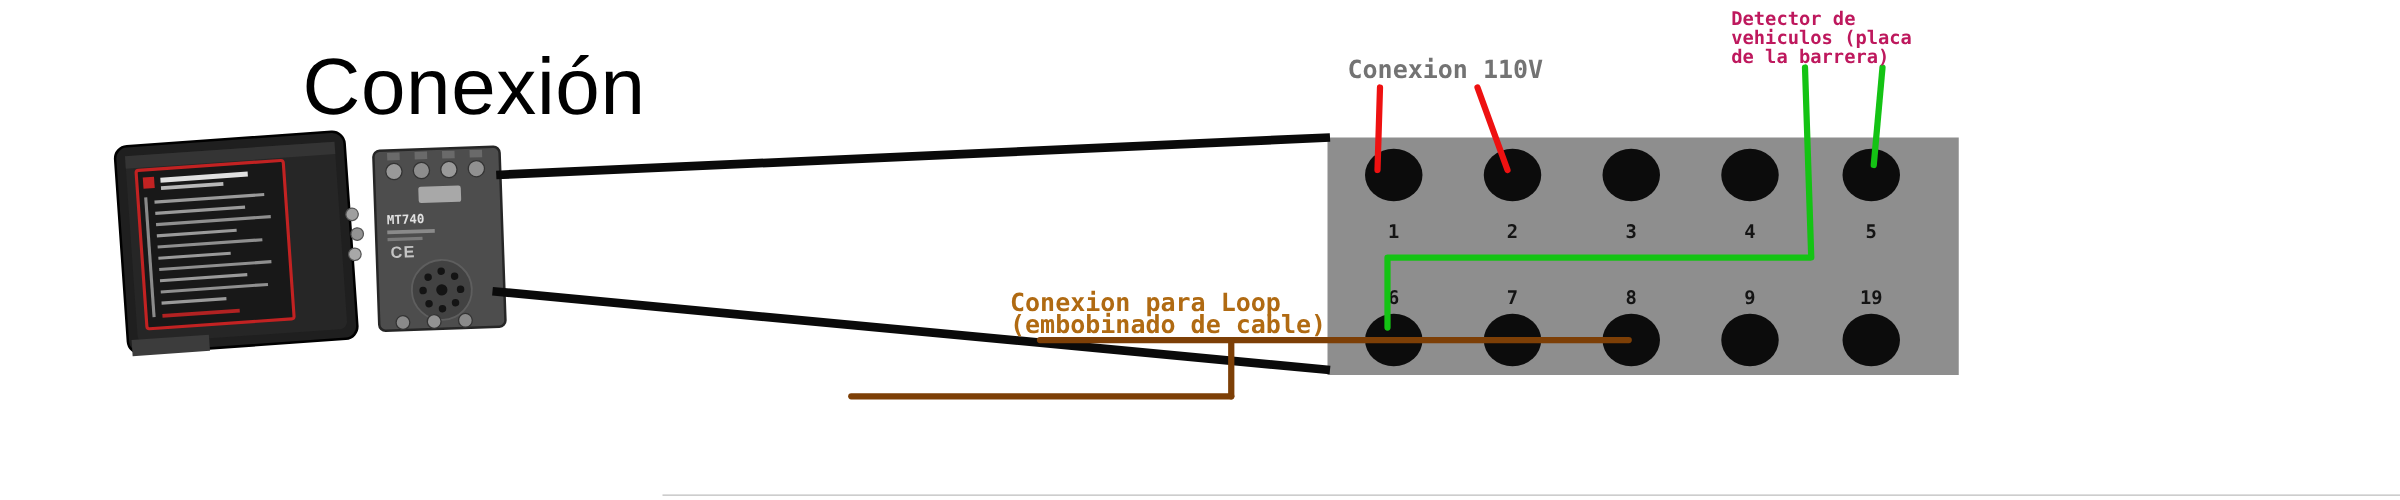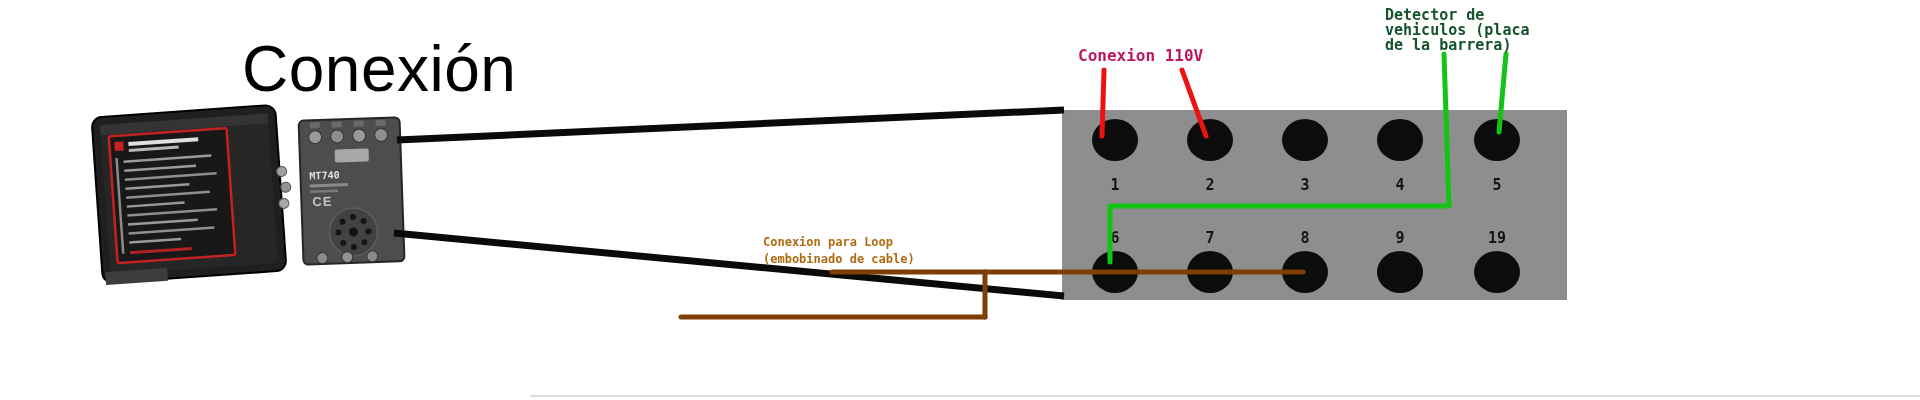--- a/index.html
+++ b/index.html
@@ -7,23 +7,23 @@
          font-family:"Liberation Sans",sans-serif;}
   .title{position:absolute;left:226px;top:16px;margin:16px;font-family:"Liberation Sans",sans-serif;
          font-size:64px;font-weight:400;color:#000;letter-spacing:.5px;}
   .panel{position:absolute;left:1062px;top:110px;width:505px;height:190px;background:#8e8e8e;z-index:1;}
   .hole{position:absolute;width:46px;height:42px;background:#0c0c0c;border-radius:50%;}
   .tnum{position:absolute;width:46px;text-align:center;
         font-family:"DejaVu Sans Mono",monospace;font-weight:bold;font-size:15px;color:#141414;}
   .art{position:absolute;left:0;top:0;width:1920px;height:400px;z-index:2;pointer-events:none;}
   .note{position:absolute;font-family:"DejaVu Sans Mono",monospace;font-weight:bold;
         white-space:pre-line;z-index:3;}
-  .note.red{left:1078px;top:46px;color:#be185d;font-size:16px;line-height:19px;}
-  .note.green{left:1385px;top:8px;color:#14532d;font-size:15px;line-height:15px;}
-  .note.brown{left:763px;top:234px;color:#b06a12;font-size:12px;line-height:17px;}
+  .note.red{left:1078px;top:46px;color:#737373;font-size:20px;line-height:19px;}
+  .note.green{left:1385px;top:8px;color:#be185d;font-size:15px;line-height:15px;}
+  .note.brown{left:808px;top:234px;color:#b06a12;font-size:20px;line-height:17px;}
 </style>
 </head>
 <body>
 
 <div class="stage">
 
   <h1 class="title">Conexión</h1>
 
   <div class="panel">
     <div class="hole" style="left:30px;top:9px"></div>

